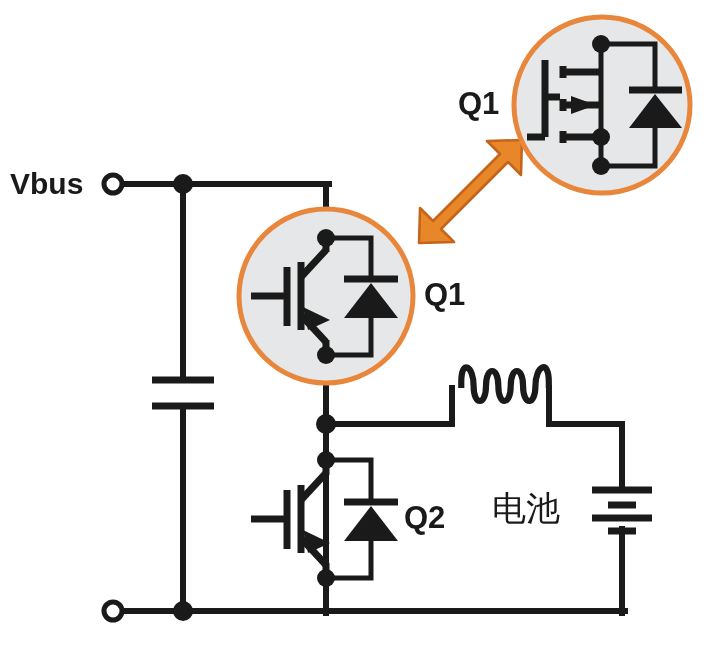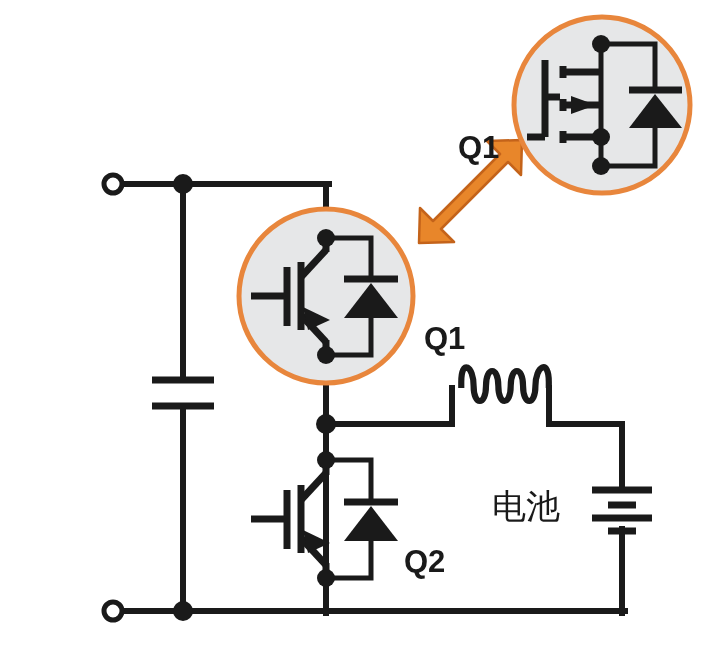--- a/index.html
+++ b/index.html
@@ -86,25 +86,24 @@
     user-select: none;
   }
   .lbl-rail {
     font-size: 30px;
     font-weight: bold;
     letter-spacing: 0px;
   }
   .lbl-dev {
     font-size: 31px;
     font-weight: bold;
-    margin-top: 44px;
   }
   .lbl-cjk {
     font-size: 34px;
-    font-family: Liberation Mono, monospace;
+    font-family: Liberation Serif, serif;
     font-weight: normal;
   }
   #label-vbus { left: 10px; top: 169px; }
   #label-gnd  { left: 12px; top: 594px; }
   #label-q1-main { left: 424px; top: 279px; }
   #label-q1-inset { left: 458px; top: 88px; }
   #label-q2 { left: 404px; top: 502px; }
   #label-battery { left: 492px; top: 492px; }
 </style>
 </head>
@@ -247,20 +246,21 @@
       <polyline class="wire-thin" points="655,122 655,166 601,166"></polyline>
       <line class="sym" x1="629" y1="90" x2="682" y2="90"></line>
       <polygon class="sym-fill" points="655,94 682,128 629,128"></polygon>
       <circle class="node-dot" cx="601" cy="44" r="9"></circle>
       <circle class="node-dot" cx="601" cy="137" r="9"></circle>
       <circle class="node-dot" cx="601" cy="166" r="9"></circle>
     </g>
 
   </svg>
 
+  <div class="lbl lbl-rail" id="label-vbus">Vbus</div>
 
 
   <div class="lbl lbl-dev" id="label-q1-main">Q1</div>
 
   <div class="lbl lbl-dev" id="label-q1-inset">Q1</div>
 
   <div class="lbl lbl-dev" id="label-q2">Q2</div>
 
   <div class="lbl lbl-cjk" id="label-battery">电池</div>
 

